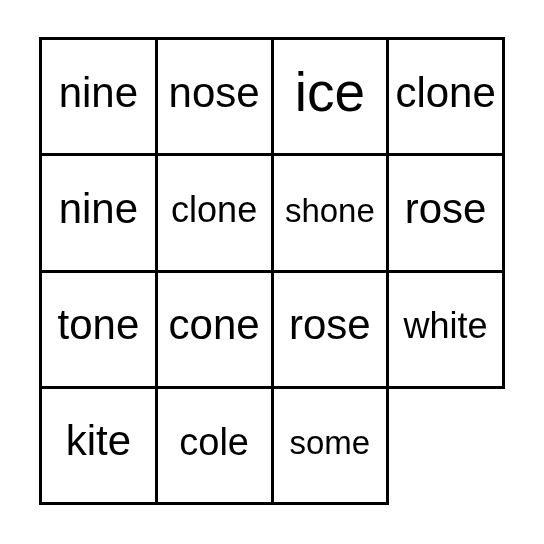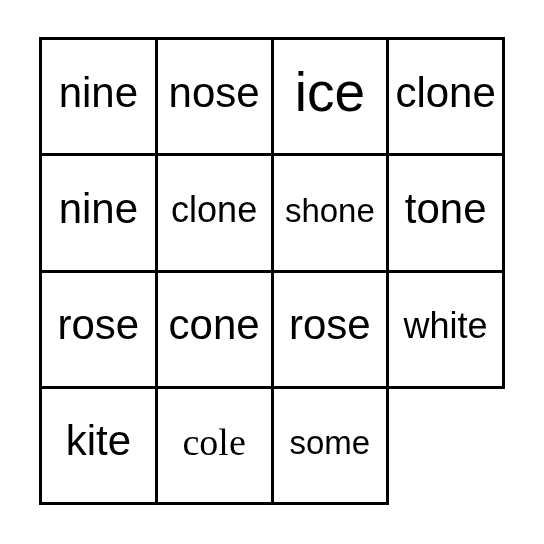--- a/index.html
+++ b/index.html
@@ -59,21 +59,21 @@
     font-family: "Liberation Sans", sans-serif;
     font-weight: 400;
     line-height: 1;
     letter-spacing: 0;
     white-space: nowrap;
   }
 
   
   .size-xl  { font-size: 55px; }
   .size-lg  { font-size: 42px; }
-  .size-md  { font-size: 38px; font-family: Liberation Serif, serif; }
+  .size-md  { font-size: 38px; }
   .size-sm  { font-size: 36px; margin-top: 12px; }
   .size-xs  { font-size: 33px; }
 </style>
 </head>
 <body>
 
 <div id="card-root">
   <div id="bingo-grid">
 
   <div class="bingo-cell">
@@ -91,24 +91,24 @@
       <div class="bingo-cell">
         <span class="cell-word size-lg">nine</span>
       </div>
       <div class="bingo-cell">
         <span class="cell-word size-sm">clone</span>
       </div>
       <div class="bingo-cell">
         <span class="cell-word size-xs">shone</span>
       </div>
       <div class="bingo-cell">
-        <span class="cell-word size-lg">tone</span>
+        <span class="cell-word size-lg">rose</span>
       </div>
       <div class="bingo-cell">
-        <span class="cell-word size-lg">rose</span>
+        <span class="cell-word size-lg">tone</span>
       </div>
       <div class="bingo-cell">
         <span class="cell-word size-lg">cone</span>
       </div>
       <div class="bingo-cell">
         <span class="cell-word size-lg">rose</span>
       </div>
       <div class="bingo-cell">
         <span class="cell-word size-sm">white</span>
       </div>

